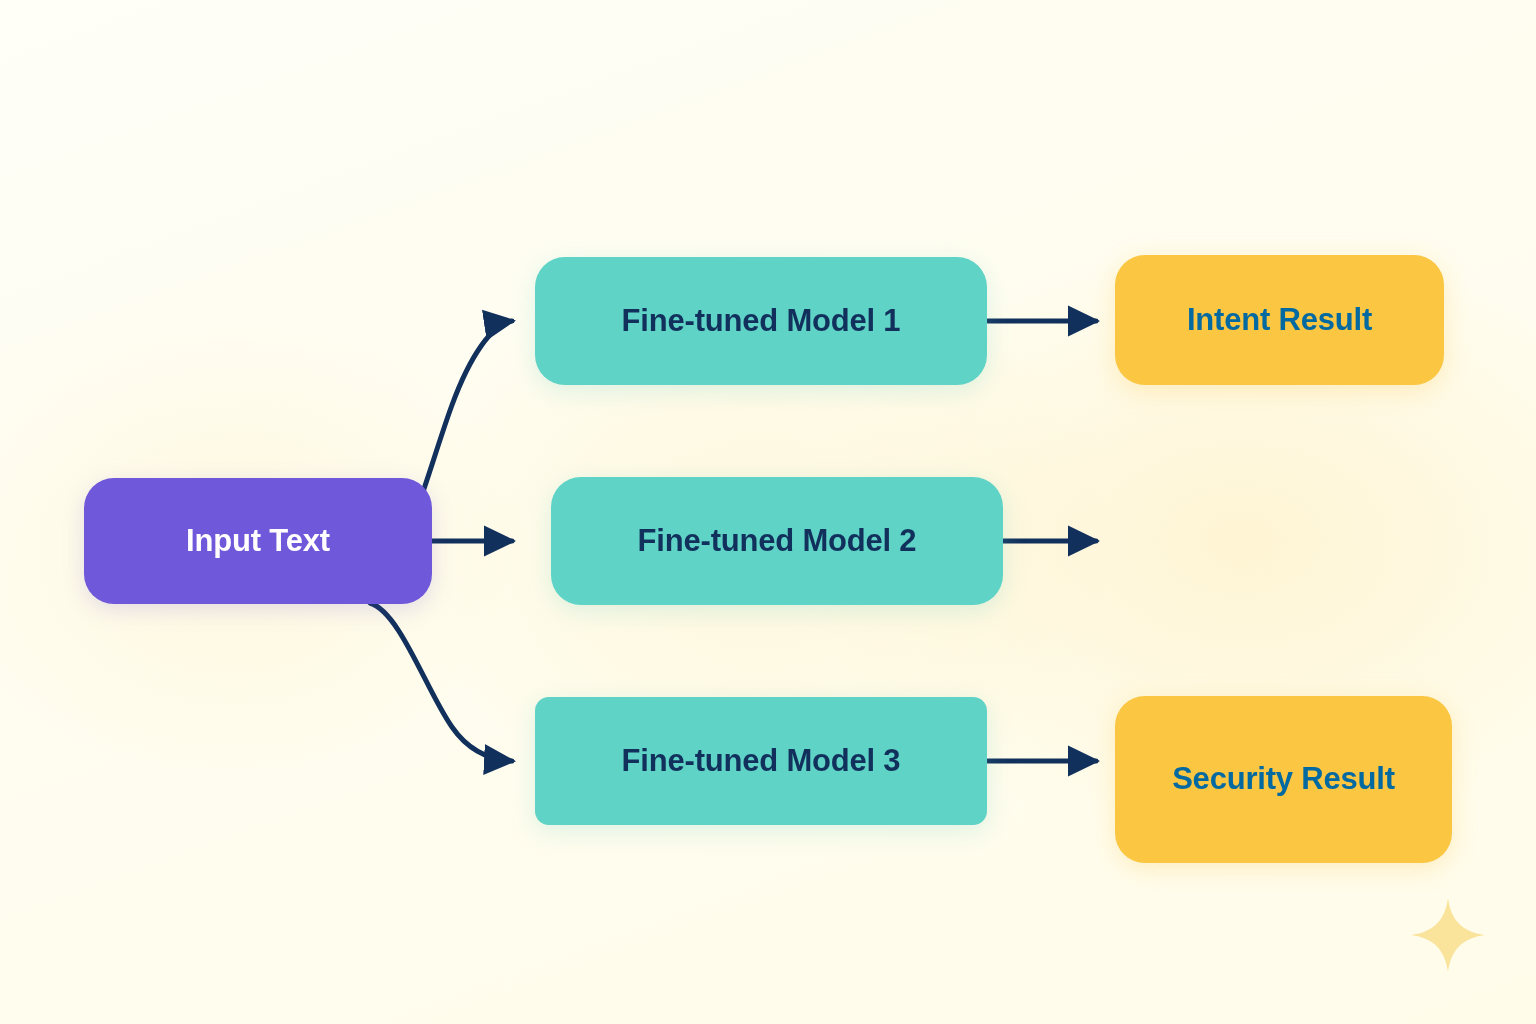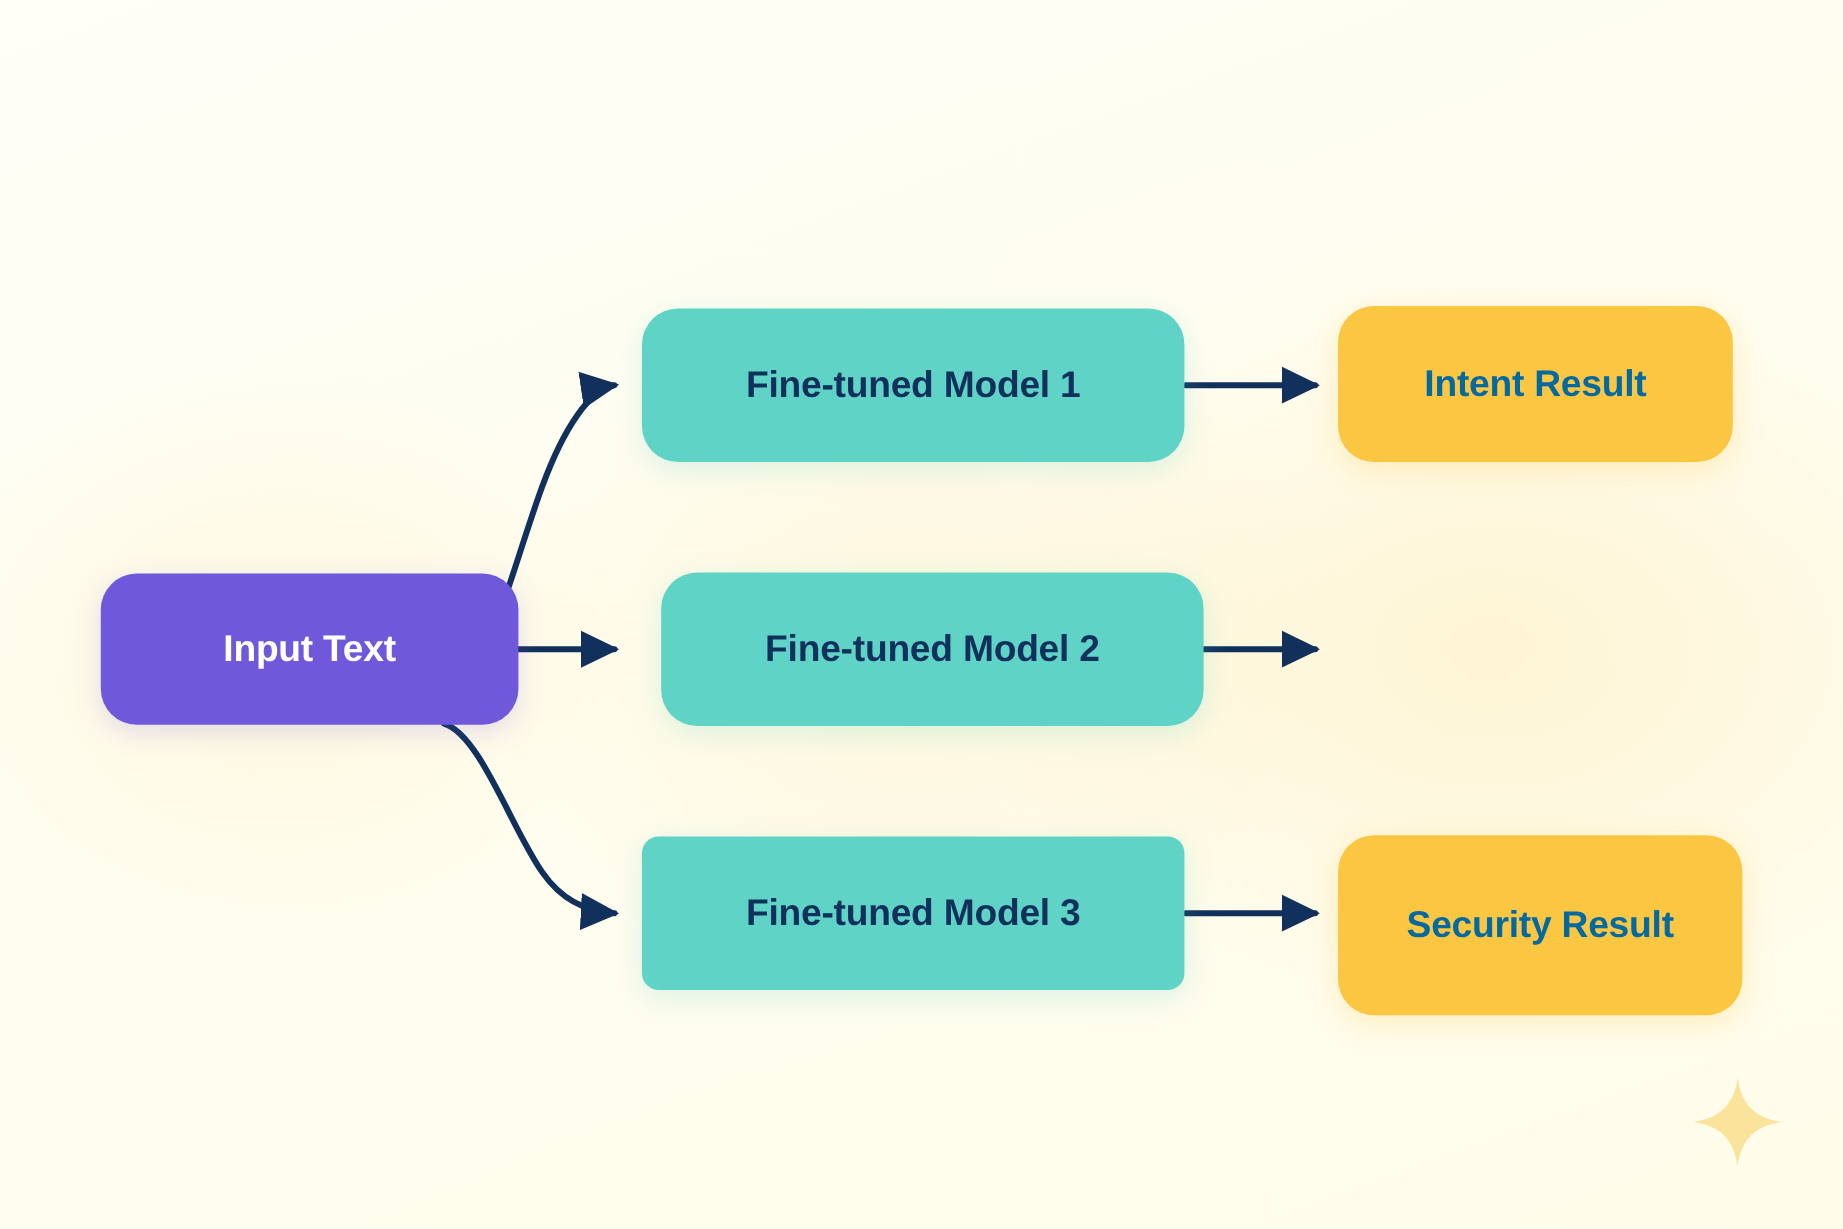--- a/index.html
+++ b/index.html
@@ -121,21 +121,21 @@
 
   <div class="node node-model" style="left:535px; top:697px; width:452px; height:128px;border-radius:14px;">
     <span>Fine-tuned Model 3</span>
   </div>
 
   <div class="node node-result" style="left:1115px; top:255px; width:329px; height:130px;">
     <span>Intent Result</span>
   </div>
 
 
-  <div class="node node-result" style="left:1115px; top:696px; width:337px; height:150px;text-align:right;">
+  <div class="node node-result" style="left:1115px; top:696px; width:337px; height:167px;text-align:right;">
     <span>Security Result</span>
   </div>
 
   <svg id="sparkle" viewBox="0 0 100 100" xmlns="http://www.w3.org/2000/svg">
     <path d="M50 4 C 54 32 68 46 96 50 C 68 54 54 68 50 96 C 46 68 32 54 4 50 C 32 46 46 32 50 4 Z" fill="#fae39a"></path>
   </svg>
 
 </div>
 
 </body></html>

